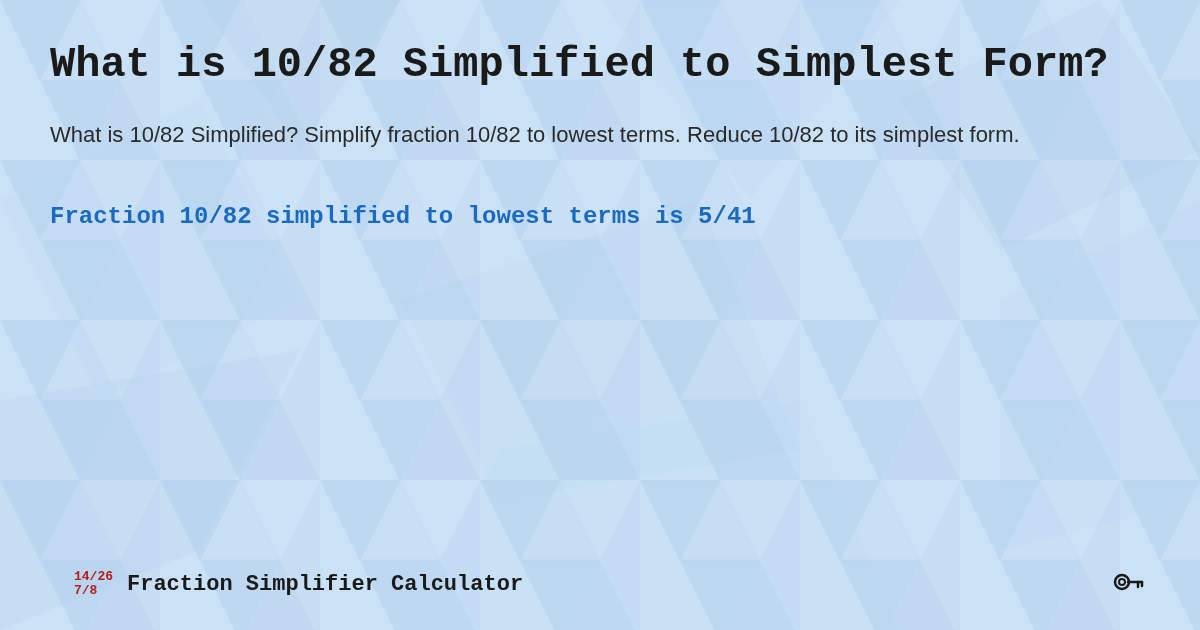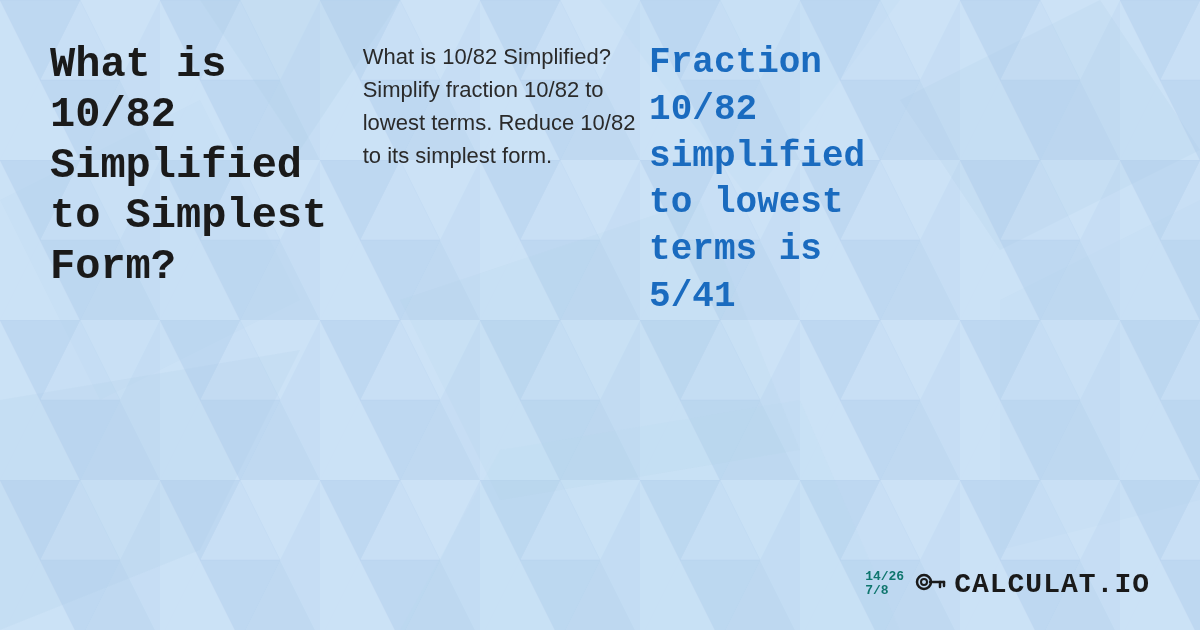--- a/index.html
+++ b/index.html
@@ -26,21 +26,21 @@
       width: 100%;
       height: 100%;
     }
 
     .content {
       position: relative;
       z-index: 1;
       padding: 40px 50px 30px 50px;
       height: 100%;
       display: flex;
-      flex-direction: row;
+      flex-direction: column;
     }
 
     .main-title {
       font-family: 'Courier New', Courier, monospace;
       font-size: 42px;
       font-weight: bold;
       color: #1a1a1a;
       line-height: 1.2;
       margin-bottom: 28px;
       max-width: 1100px;
@@ -54,43 +54,44 @@
       max-width: 1050px;
       margin-bottom: 50px;
     }
 
     .result-section {
       flex: 1;
     }
 
     .result-heading {
       font-family: 'Courier New', Courier, monospace;
-      font-size: 36px;
+      font-size: 24px;
       font-weight: bold;
       color: #1a6bbf;
       line-height: 1.3;
       max-width: 1050px;
       margin-bottom: 36px;
     }
 
     .footer {
       display: flex;
       align-items: center;
       gap: 10px;
       margin-top: auto;
     }
 
     .footer-fractions {
       display: flex;
       flex-direction: column;
       font-family: 'Courier New', Courier, monospace;
       font-size: 13px;
       font-weight: bold;
-      color: #0f766e;
+      color: #b91c1c;
       line-height: 1.1;
+      margin-left: 24px;
     }
 
     .footer-title {
       font-family: 'Courier New', Courier, monospace;
       font-size: 22px;
       font-weight: bold;
       color: #1a1a1a;
       margin-left: 4px;
     }
 
@@ -160,27 +161,27 @@
 
   <div class="result-section">
     <h2 class="result-heading">Fraction 10/82 simplified to lowest terms is 5/41</h2>
   </div>
 
   <div class="footer">
     <div class="footer-fractions">
       <span>14/26</span>
       <span>7/8</span>
     </div>
+    <span class="footer-title">Fraction Simplifier Calculator</span>
 
     <div class="logo-area">
 
       <svg class="logo-key-icon" width="32" height="32" viewBox="0 0 32 32" xmlns="http://www.w3.org/2000/svg">
         <circle cx="10" cy="14" r="7" fill="none" stroke="#1a1a1a" stroke-width="2.5"></circle>
         <circle cx="10" cy="14" r="3" fill="none" stroke="#1a1a1a" stroke-width="2"></circle>
         <line x1="16" y1="14" x2="30" y2="14" stroke="#1a1a1a" stroke-width="2.5" stroke-linecap="round"></line>
         <line x1="26" y1="14" x2="26" y2="19" stroke="#1a1a1a" stroke-width="2.5" stroke-linecap="round"></line>
         <line x1="30" y1="14" x2="30" y2="18" stroke="#1a1a1a" stroke-width="2.5" stroke-linecap="round"></line>
       </svg>
-      <span class="logo-text">CALCULAT.IO</span>
     </div>
   </div>
 
 </div>
 
 </body></html>

